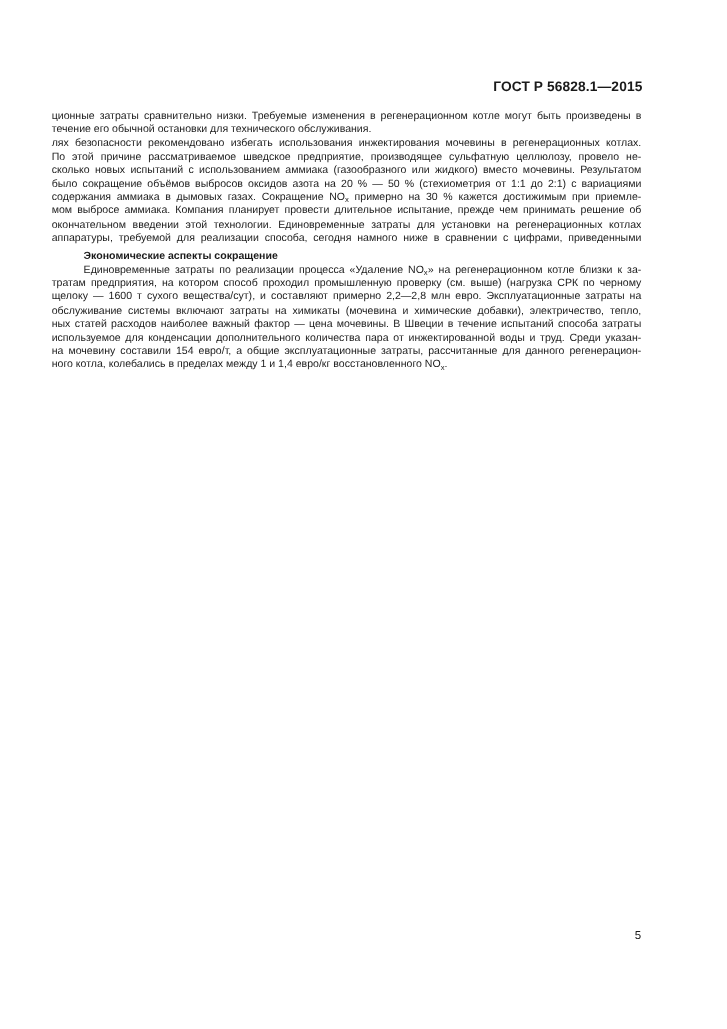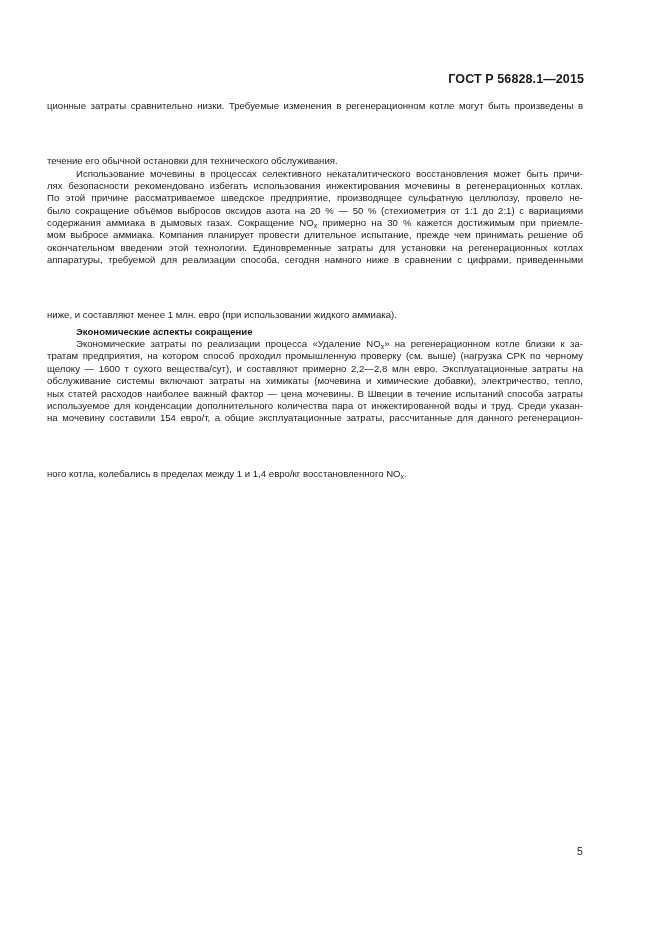--- a/index.html
+++ b/index.html
@@ -1,49 +1,48 @@
 <!DOCTYPE html>
 <html><head>
 <meta charset="utf-8">
 <style>
   html, body { margin: 0; padding: 0; background: #ffffff; }
   body { width: 661px; height: 935px; position: relative; overflow: hidden;
          font-family: "Liberation Sans", sans-serif; color: #1a1a1a; }
   .header { position: absolute; top: 72px; right: 77px; font-size: 12.5px; font-weight: bold; letter-spacing: 0.1px; }
   .body-text { position: absolute; left: 47px; top: 100px; width: 536px; font-size: 9.6px; line-height: 12.35px; }
   .line { display: block; white-space: nowrap; text-align: justify; text-align-last: justify; height: 12.35px; }
-  .line.last { text-align-last: left; margin-top: 43px; }
+  .line.last { text-align-last: left; }
   .indent { padding-left: 29px; }
   .heading { font-weight: bold; padding-left: 29px; margin-top: 4px; text-align-last: left; }
   sub { font-size: 7px; vertical-align: -2px; line-height: 0; }
   .page-num { position: absolute; left: 577px; top: 845px; font-size: 10.5px; }
 </style>
 </head>
 <body>
 
 <div class="header">ГОСТ Р 56828.1—2015</div>
 
 <div class="body-text">
 
   <span class="line">ционные затраты сравнительно низки. Требуемые изменения в регенерационном котле могут быть произведены в</span>
   <span class="line last">течение его обычной остановки для технического обслуживания.</span>
 
-  <span class="line indent">Использование мочевины в процессах селективного некаталитического восстановления может быть причи-</span>
   <span class="line">лях безопасности рекомендовано избегать использования инжектирования мочевины в регенерационных котлах.</span>
   <span class="line">По этой причине рассматриваемое шведское предприятие, производящее сульфатную целлюлозу, провело не-</span>
+  <span class="line">сколько новых испытаний с использованием аммиака (газообразного или жидкого) вместо мочевины. Результатом</span>
   <span class="line">было сокращение объёмов выбросов оксидов азота на 20 % — 50 % (стехиометрия от 1:1 до 2:1) с вариациями</span>
   <span class="line"><span>содержания аммиака в дымовых газах. Сокращение NO</span><sub>x</sub><span> примерно на 30 % кажется достижимым при приемле-</span></span>
   <span class="line">мом выбросе аммиака. Компания планирует провести длительное испытание, прежде чем принимать решение об</span>
   <span class="line">окончательном введении этой технологии. Единовременные затраты для установки на регенерационных котлах</span>
   <span class="line">аппаратуры, требуемой для реализации способа, сегодня намного ниже в сравнении с цифрами, приведенными</span>
-  <span class="line last">ниже, и составляют менее 1 млн. евро (при использовании жидкого аммиака).</span>
 
   <span class="line heading">Экономические аспекты сокращение</span>
 
-  <span class="line indent"><span>Экономические затраты по реализации процесса «Удаление NO</span><sub>x</sub><span>» на регенерационном котле близки к за-</span></span>
+  <span class="line indent"><span>Единовременные затраты по реализации процесса «Удаление NO</span><sub>x</sub><span>» на регенерационном котле близки к за-</span></span>
   <span class="line">тратам предприятия, на котором способ проходил промышленную проверку (см. выше) (нагрузка СРК по черному</span>
   <span class="line">щелоку — 1600 т сухого вещества/сут), и составляют примерно 2,2—2,8 млн евро. Эксплуатационные затраты на</span>
   <span class="line">обслуживание системы включают затраты на химикаты (мочевина и химические добавки), электричество, тепло,</span>
   <span class="line">ных статей расходов наиболее важный фактор — цена мочевины. В Швеции в течение испытаний способа затраты</span>
   <span class="line">используемое для конденсации дополнительного количества пара от инжектированной воды и труд. Среди указан-</span>
   <span class="line">на мочевину составили 154 евро/т, а общие эксплуатационные затраты, рассчитанные для данного регенерацион-</span>
   <span class="line last"><span>ного котла, колебались в пределах между 1 и 1,4 евро/кг восстановленного NO</span><sub>x</sub><span>.</span></span>
 </div>
 
 <div class="page-num">5</div>

